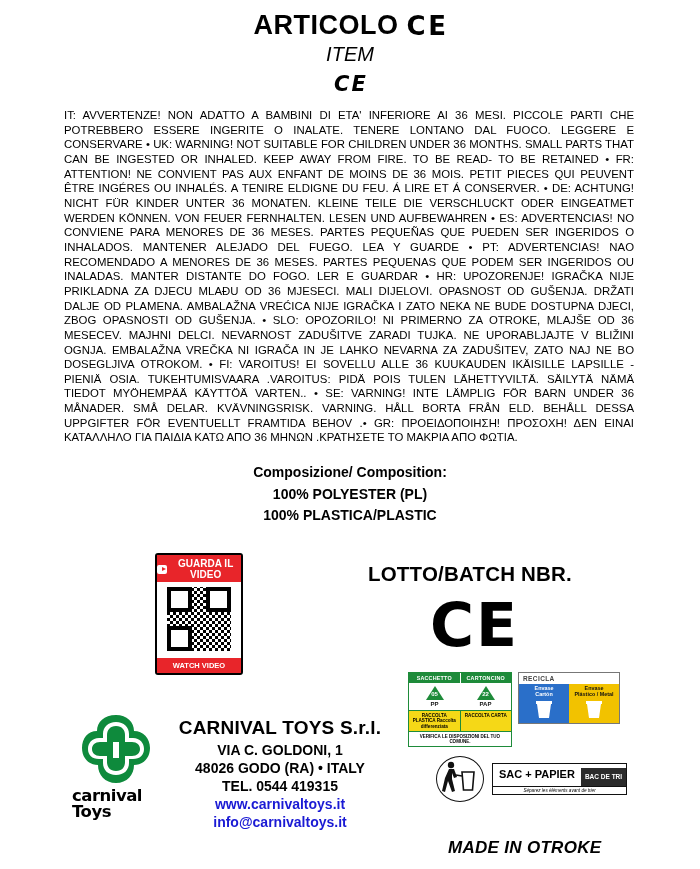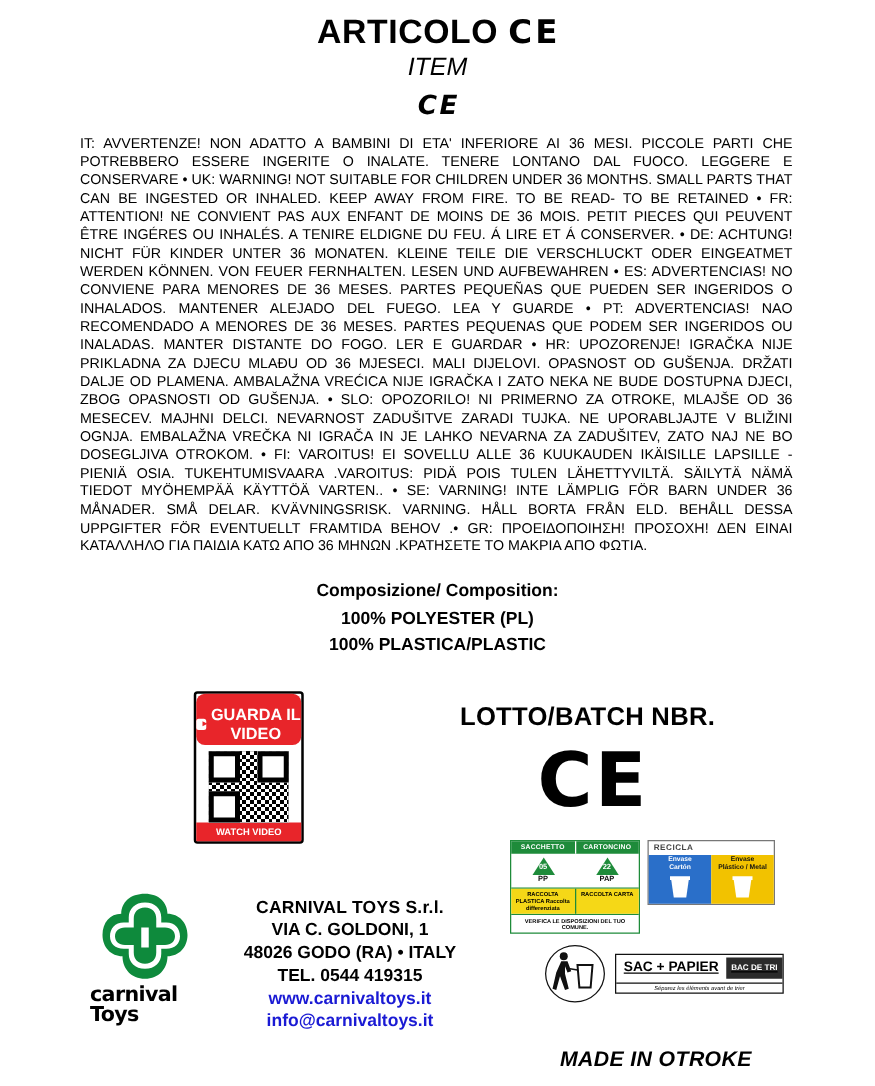--- a/index.html
+++ b/index.html
@@ -92,31 +92,30 @@
     background: #fff;
     box-sizing: border-box;
     display: flex;
     flex-direction: column;
     align-items: center;
   }
   .video-badge-top {
     width: 100%;
     background: #e8252a;
     color: #fff;
-    font-size: 13px;
+    font-size: 10px;
     font-weight: bold;
     text-align: center;
     line-height: 1.12;
-    padding: 10px 0 2px;
+    padding: 3px 0 2px;
     box-sizing: border-box;
     display: flex;
     align-items: center;
     justify-content: center;
     gap: 3px;
-    border-radius: 7px;
   }
   .yt-glyph {
     display: inline-block;
     width: 13px;
     height: 9px;
     background: #fff;
     border-radius: 2px;
     position: relative;
   }
   .yt-glyph::after {
@@ -213,21 +212,21 @@
   }
   .company-text {
     flex: 1;
     text-align: center;
     font-size: 14px;
     font-weight: bold;
     line-height: 1.3;
     padding-top: 4px;
   }
   .company-text .cname {
-    font-size: 14px;
+    font-size: 19px;
     letter-spacing: 0.2px;
   }
   .company-text .web { color: #1a1ad4; }
 
   
   .recycle-cluster {
     position: absolute;
     left: 408px;
     top: 672px;
     width: 232px;
@@ -521,21 +520,21 @@
     <div class="tidyman">
       <svg width="42" height="40" viewBox="0 0 42 40" style="position:absolute;left:1px;top:1px">
         <circle cx="13" cy="7" r="3.2" fill="#111"></circle>
         <path d="M11 11 l5 0 l3 8 l-3 1 l-2 -5 l0 6 l3 12 l-3 1 l-4 -11 l-3 11 l-3 -1 l3 -13 Z" fill="#111"></path>
         <path d="M24 14 l12 0 l-1.5 18 l-9 0 Z" fill="none" stroke="#111" stroke-width="1.6"></path>
         <path d="M18 17 l6 1" stroke="#111" stroke-width="1.4" fill="none"></path>
       </svg>
     </div>
     <div class="sac-papier">
       <div>
-        <div style="display:flex;align-items:center;text-decoration:underline;">
+        <div style="display:flex;align-items:flex-end;">
           <div class="sac-left">SAC + PAPIER</div>
           <div class="sac-right">BAC DE TRI</div>
         </div>
         <div class="sac-foot">Séparez les éléments avant de trier</div>
       </div>
     </div>
   </div>
 </div>
 
 <div class="made-in">MADE IN OTROKE</div>

